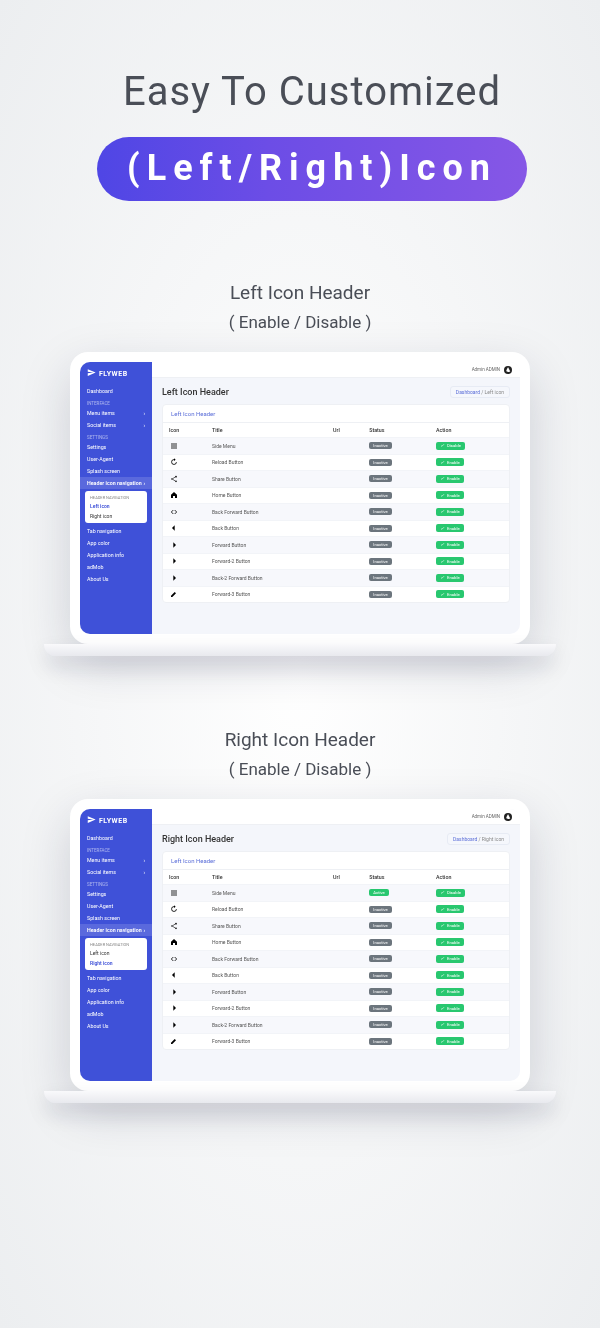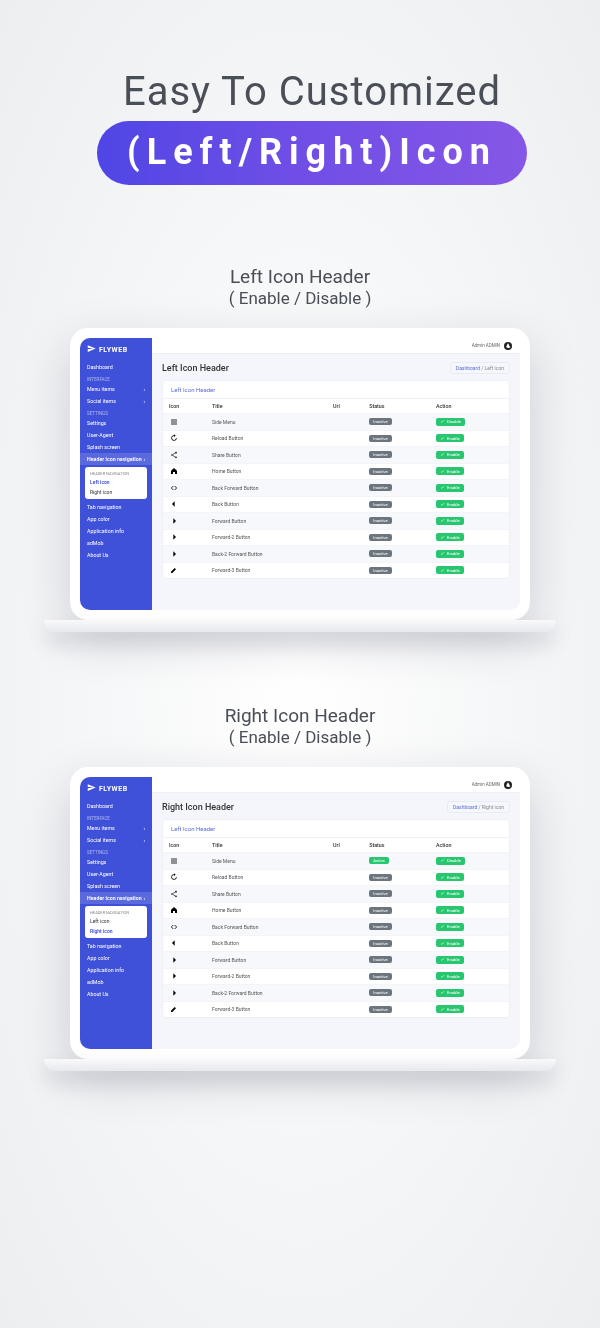--- a/index.html
+++ b/index.html
@@ -8,32 +8,32 @@
   height:1328px;
   background:#f5f5f7;
   background:radial-gradient(ellipse at center, #ffffff 0%, #eceef0 100%);
   font-family:-apple-system,BlinkMacSystemFont,"Segoe UI",Roboto,sans-serif;
   overflow:hidden;
 }
 .hero { text-align:center; padding-top:68px;padding-left:24px; }
 .hero-title { font-size:40px; font-weight:400; color:#4a4e57; letter-spacing:1px; }
 .hero-pill {
   display:inline-block;
-  margin-top:6px;
+  margin-top:22px;
   padding:10px 30px 12px 30px;
   border-radius:36px;
   background:linear-gradient(90deg,#4f46e5 0%,#6c4de6 40%,#8657e6 100%);
   color:#fff;
   font-size:36px;
   font-weight:700;
   letter-spacing:7px;
 }
 .section-label { text-align:center; margin-top:80px; color:#4a4e57; }
 .section-label .t { font-size:19px; }
-.section-label .s { font-size:17px; margin-top:0; }
+.section-label .s { font-size:17px; margin-top:8px; }
 
 .laptop {
   width:460px;
   margin:20px auto 9px auto;
   position:relative;
 }
 .laptop-body {
   background:#fff;
   border-radius:18px;
   padding:10px;

